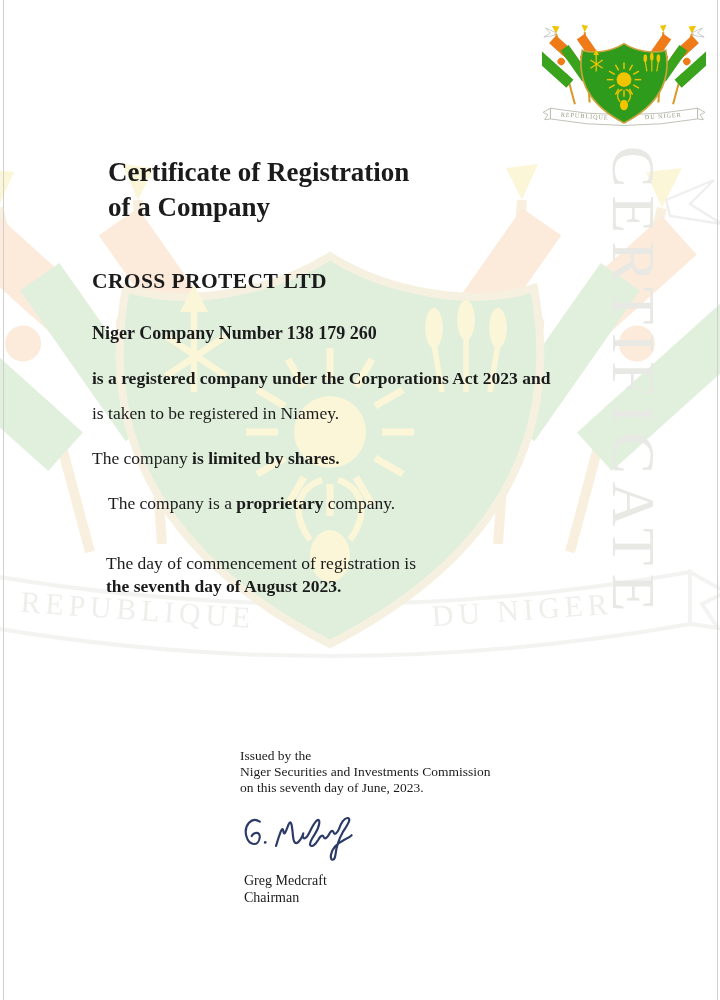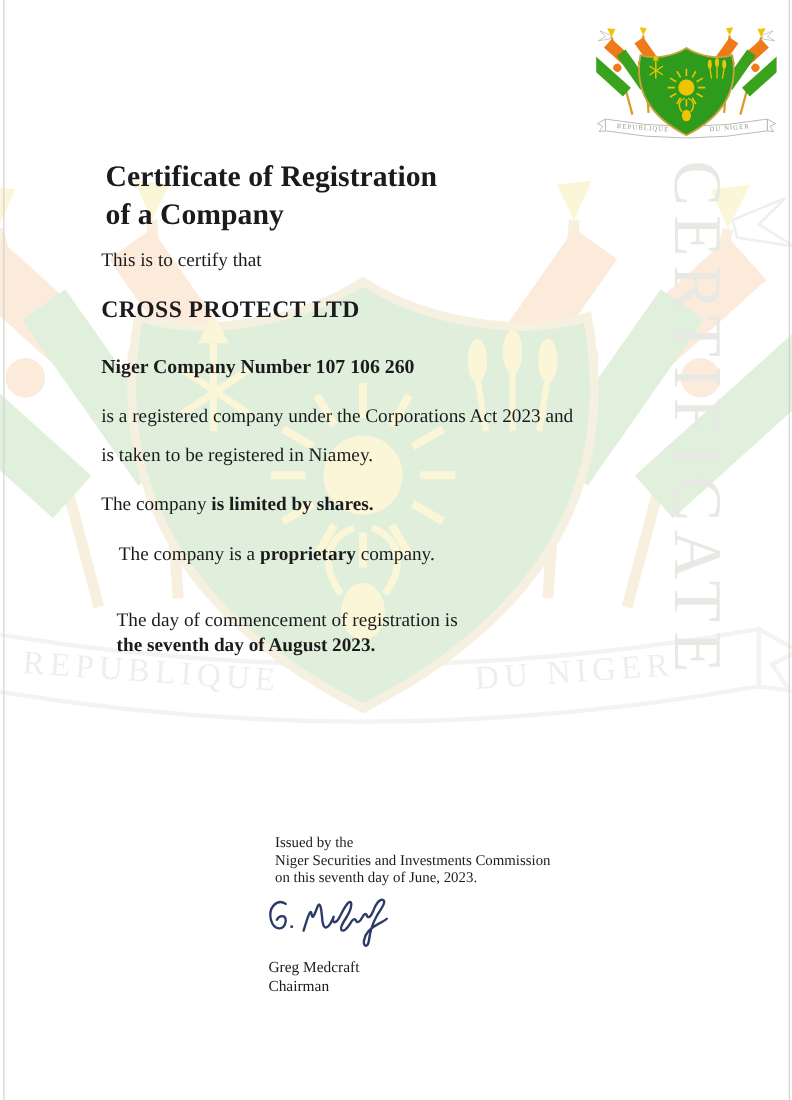--- a/index.html
+++ b/index.html
@@ -10,21 +10,21 @@
   .edge{position:absolute;top:0;bottom:0;width:1px;background:#cfcfcf;z-index:5;}
   .edge-left{left:3px;}
   .edge-right{right:2px;}
 
   .abs{position:absolute;white-space:nowrap;z-index:3;}
 
   .title{left:92px;top:139px;font-size:27px;font-weight:bold;line-height:35px;}
   .certify{left:92px;top:226px;font-size:17.5px;}
   .company{left:92px;top:269px;font-size:21.5px;font-weight:bold;letter-spacing:.4px;}
   .number{left:92px;top:323px;font-size:18px;font-weight:bold;}
-  .reg1{left:92px;top:368px;font-size:17.5px;}
+  .reg1{left:92px;top:368px;font-size:17.5px;font-weight:bold;}
   .reg2{left:92px;top:403px;font-size:17.5px;}
   .limited{left:92px;top:448px;font-size:17.5px;}
   .propr{left:108px;top:493px;font-size:17.5px;}
   .comm{left:92px;top:538px;font-size:17.5px;line-height:23px;}
   .issued{left:240px;top:748px;font-size:13.5px;line-height:15.8px;}
   .sigblock{left:240px;top:810px;}
   .sigmeta{left:240px;top:869px;font-size:14px;line-height:16.5px;}
 
   
   .wm-emblem{
@@ -163,49 +163,48 @@
   <svg class="wm-emblem" viewBox="0 0 200 132" preserveAspectRatio="xMidYMid meet">
     <use href="#coa"></use>
   </svg>
 
   <div class="wm-cert">CERTIFICATE</div>
 
   <svg class="top-emblem" viewBox="0 0 200 132" preserveAspectRatio="xMidYMid meet">
     <use href="#coa"></use>
   </svg>
 
-  <h1 class="abs title" style="margin:4px;">
+  <h1 class="abs title" style="margin:16px;">
     <span style="display:block">Certificate of Registration</span>
     <span style="display:block">of a Company</span>
   </h1>
 
-  <p class="abs certify" style="margin:0;">This is to certify that</p>
 
   <p class="abs company" style="margin:0;">CROSS PROTECT LTD</p>
 
-  <p class="abs number" style="margin:0;">Niger Company Number 107 106 260</p>
+  <p class="abs number" style="margin:0;">Niger Company Number 138 179 260</p>
 
   <p class="abs reg1" style="margin:0;">is a registered company under the Corporations Act 2023 and</p>
 
   <p class="abs reg2" style="margin:0;">is taken to be registered in Niamey.</p>
 
   <p class="abs limited" style="margin:0;">
     <span>The company </span><b>is limited by shares.</b>
   </p>
 
   <p class="abs propr" style="margin:0;">
     <span>The company is a </span><b>proprietary</b><span> company.</span>
   </p>
 
   <p class="abs comm" style="margin:14px;">
     <span style="display:block">The day of commencement of registration is</span>
     <b style="display:block">the seventh day of August 2023.</b>
   </p>
 
-  <p class="abs issued" style="margin:10px;">
+  <p class="abs issued" style="margin:0;">
     <span style="display:block">Issued by the</span>
     <span style="display:block">Niger Securities and Investments Commission</span>
     <span style="display:block">on this seventh day of June, 2023.</span>
   </p>
 
   <div class="abs sigblock">
     <svg width="135" height="54" viewBox="0 0 150 60">
       <path class="sig-path" d="M22,13 C13,7 4,17 7,29 C10,40 21,41 22,30 C22,23 15,25 13,29"></path>
       <circle class="sig-dot" cx="28" cy="36" r="1.5"></circle>
       <path class="sig-path" d="M40,40 C44,27 47,17 48,23 C49,30 51,24 54,16 C57,9 58,19 59,30 C60,38 63,39 67,33 C70,28 71,24 70,27 C69,31 71,33 74,30 C77,27 80,17 85,12 C90,8 89,18 83,27 C79,33 77,37 78,39 C80,42 84,38 87,33 C89,29 92,27 93,30 C94,33 97,31 99,27 C101,23 103,22 104,25 C105,28 108,26 110,21 C112,15 116,8 120,9 C124,10 119,17 114,25 C110,32 107,42 106,50 C105,57 100,57 101,50 C102,43 108,37 116,33 C119,31.5 122,30 124,28"></path>

